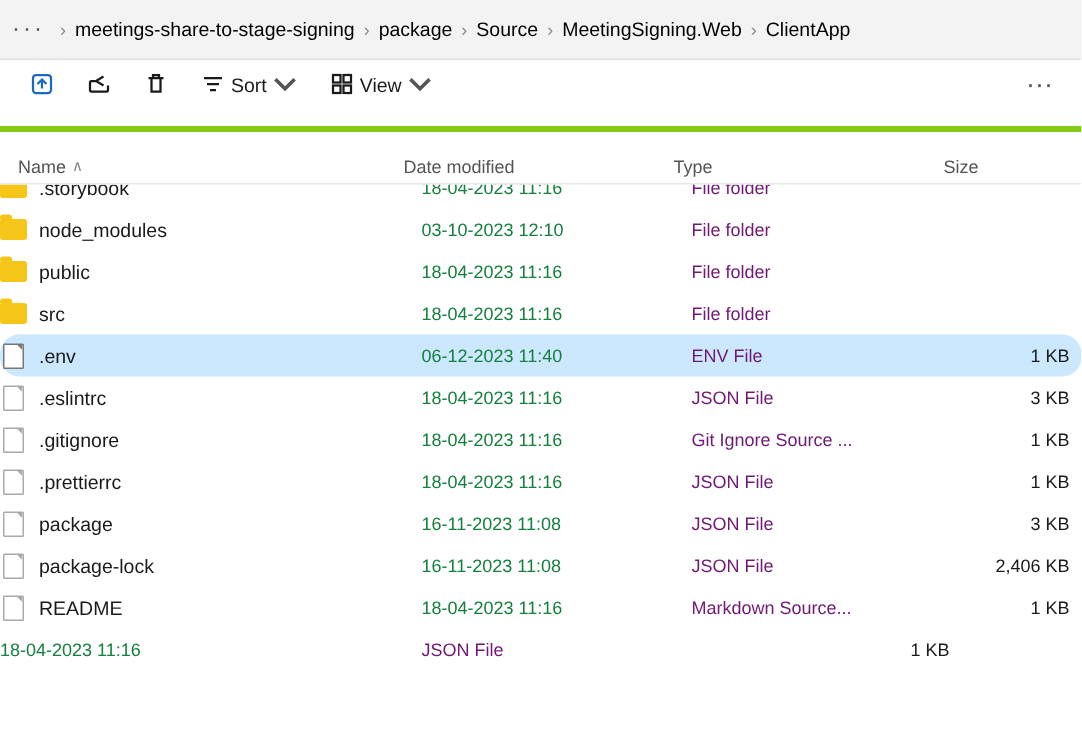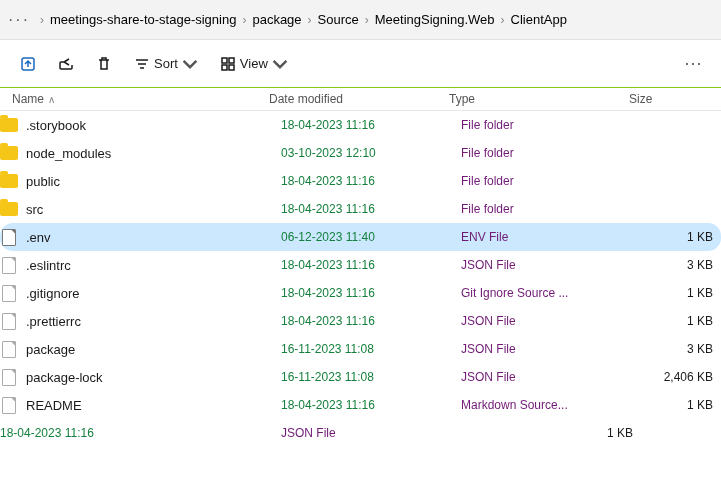--- a/index.html
+++ b/index.html
@@ -37,25 +37,25 @@
     .breadcrumb-item {
       color: #000000;
       font-size: 13px;
       cursor: pointer;
     }
     .breadcrumb-item.active { font-weight: 400; }
 
     
     .toolbar {
       display: flex;
-      align-items: center;
+      align-items: flex-start;
       height: 48px;
       padding: 0 12px;
       gap: 6px;
-      border-bottom: 1px solid #84cc16;
+      border-bottom: 4px solid #84cc16;
     }
     .toolbar-btn {
       display: flex;
       align-items: center;
       justify-content: center;
       padding: 4px 8px;
       border: none;
       background: transparent;
       cursor: pointer;
       border-radius: 4px;
@@ -86,21 +86,21 @@
       height: calc(503px - 40px - 48px);
     }
     .file-list-header {
       display: grid;
       grid-template-columns: 1fr 180px 180px 80px;
       padding: 4px 12px;
       border-bottom: 1px solid #e8e8e8;
       color: #555;
       font-size: 12px;
       position: sticky;
-      top: 0;
+      top: 12px;
       background: #fff;
       z-index: 1;
     }
     .file-list-header .col-name {
       display: flex;
       align-items: center;
       gap: 4px;
     }
     .sort-arrow { font-size: 10px; color: #888; }
 

